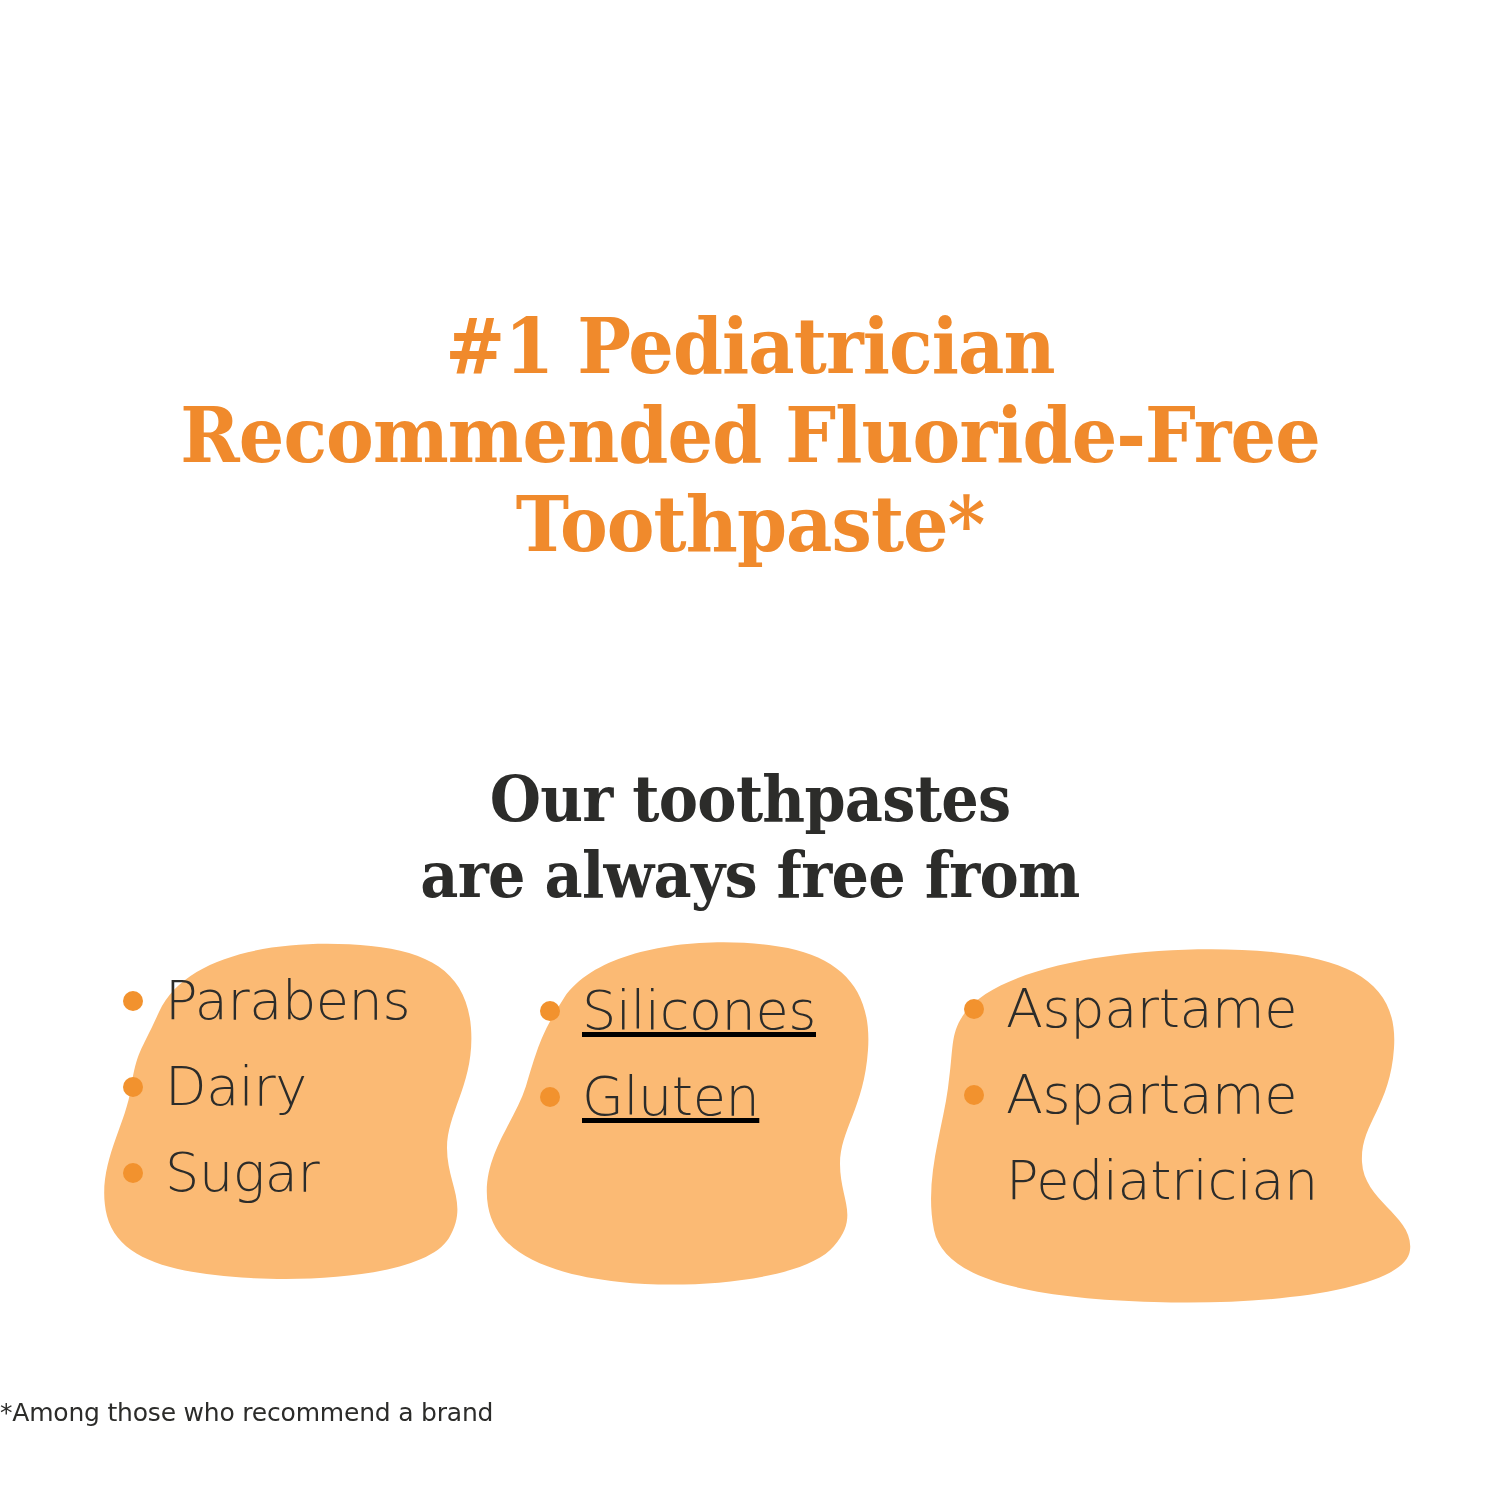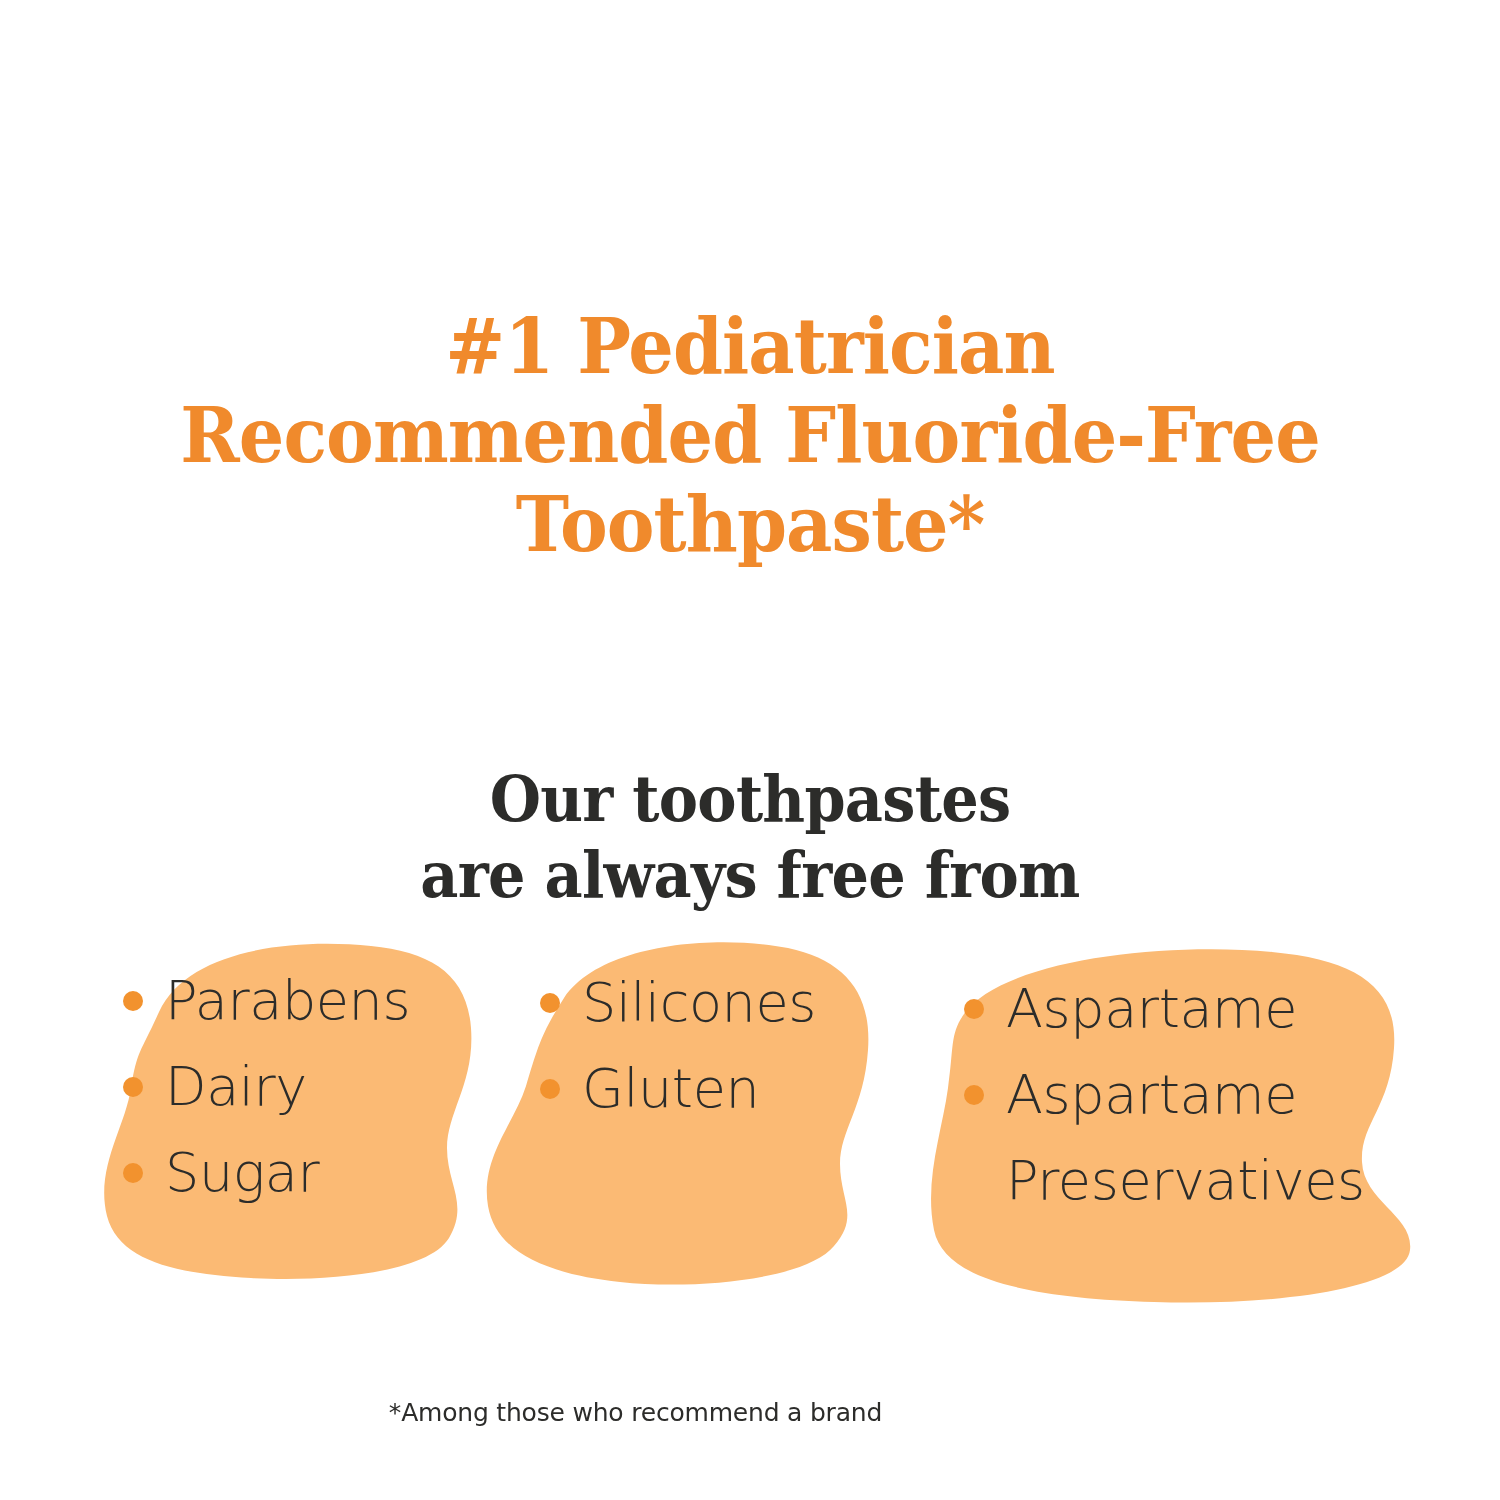--- a/index.html
+++ b/index.html
@@ -109,30 +109,29 @@
   .item-text {
     display: block;
   }
 
   
   #blob-1 { left: 95px;  }
   #blob-2 { left: 478px; }
   #blob-3 { left: 922px; }
 
   #blob-1 .blob-list { left: 28px; top: 42px; }
-  #blob-2 .blob-list { left: 62px; top: 44px; }
+  #blob-2 .blob-list { left: 62px; top: 52px; text-decoration: underline; }
   #blob-3 .blob-list { left: 42px; top: 50px; }
 
   
   .footnote {
     position: absolute;
     top: 1362px;
     left: 0;
     width: 1271px;
-    text-align: center;
     color: #2C2C2A;
     font-family: "DejaVu Sans", sans-serif;
     font-weight: 400;
     font-size: 25px;
     letter-spacing: -0.2px;
   }
 </style>
 </head>
 <body>
 
@@ -215,21 +214,21 @@
         <li class="blob-item">
           <span class="bullet"></span>
           <span class="item-text">Aspartame</span>
         </li>
         <li class="blob-item">
           <span class="bullet"></span>
           <span class="item-text">Aspartame</span>
         </li>
         <li class="blob-item">
           <span class="bullet hidden"></span>
-          <span class="item-text">Preservatives</span>
+          <span class="item-text">Pediatrician</span>
         </li>
       </ul>
     </div>
 
   </div>
 
   <div class="footnote">*Among those who recommend a brand</div>
 
 </div>
 

